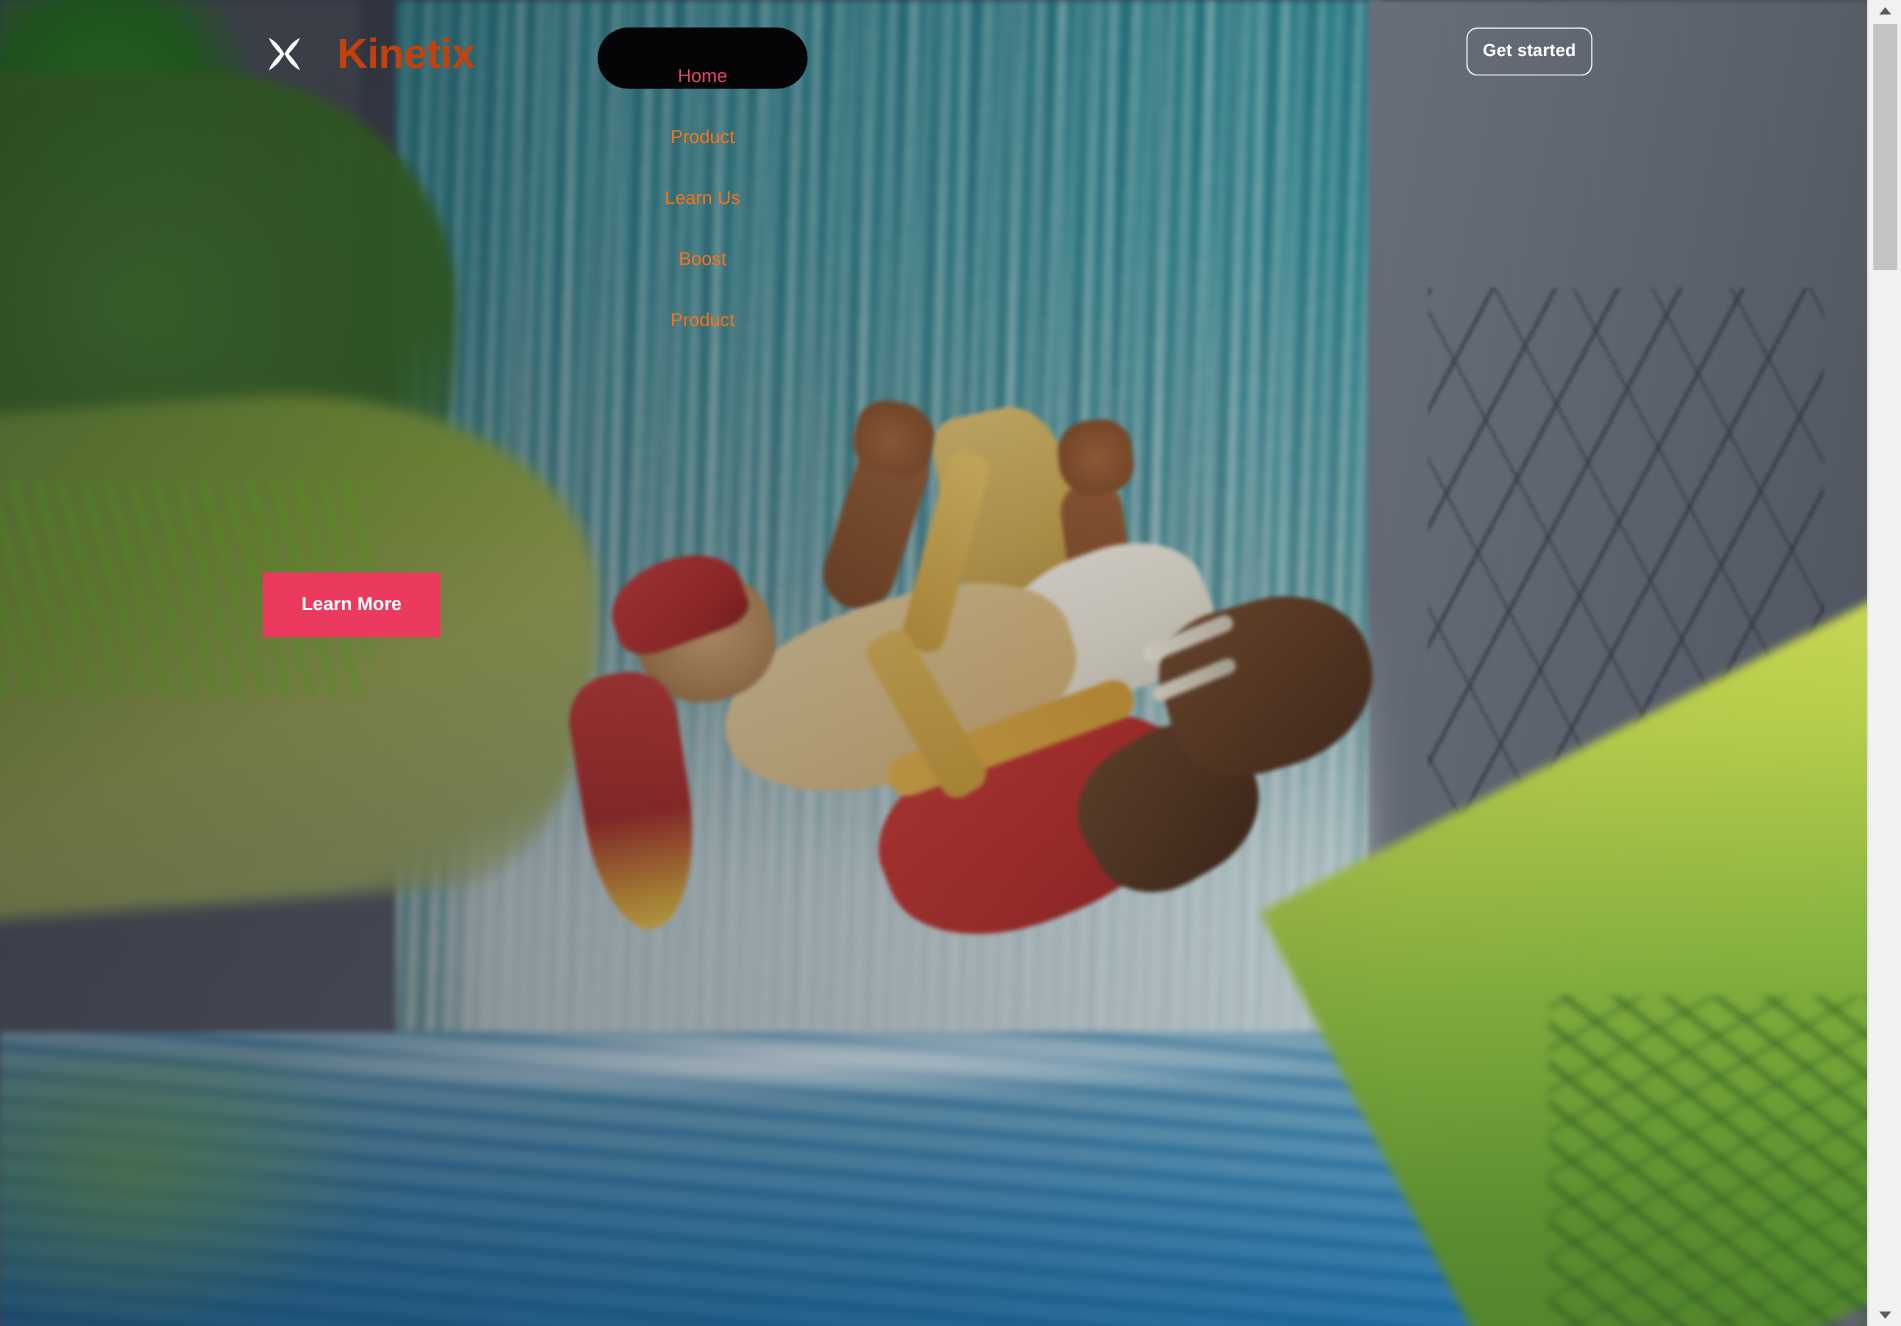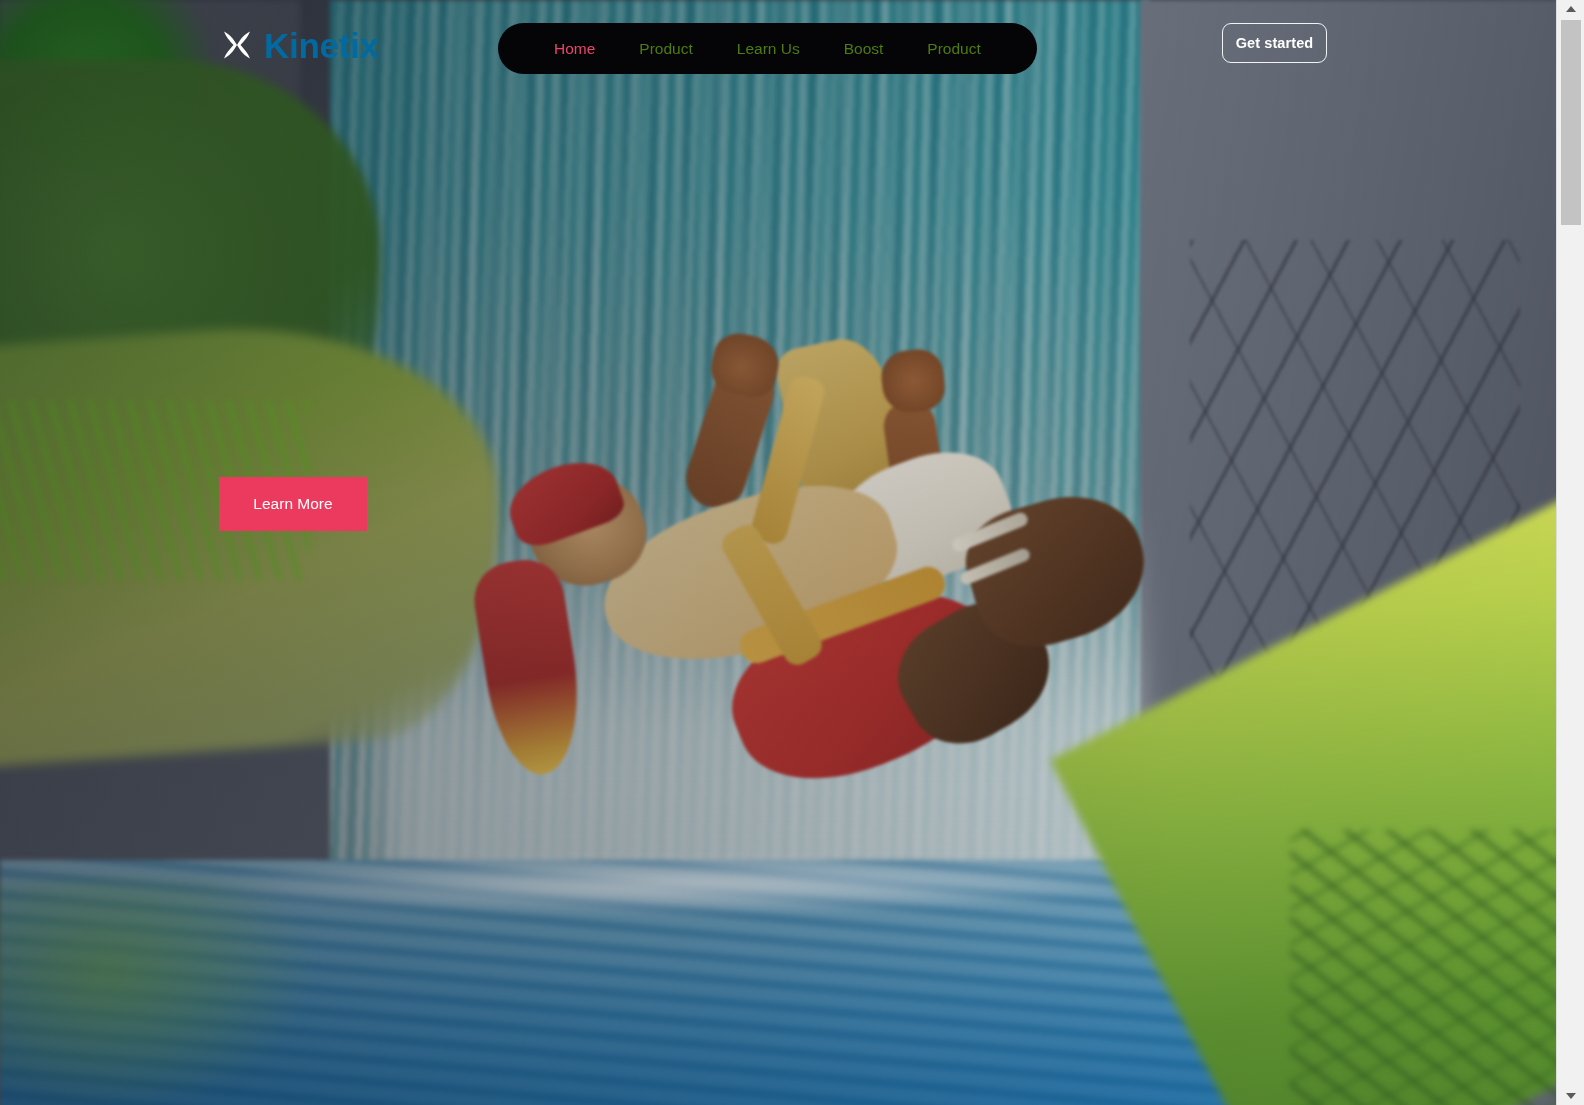--- a/index.html
+++ b/index.html
@@ -282,35 +282,37 @@
     position:absolute; left:0; top:0; width:1556px; height:96px;
     z-index:40;
   }
   #logo {
     position:absolute; left:219px; top:27px;
     display:flex; align-items:center; gap:9px;
     cursor:pointer;
   }
   #logo svg { display:block; }
   #logo-text {
-    color:#0369a1; font-size:35px; font-weight:700; letter-spacing:-.3px;
+    color:#c2410c; font-size:35px; font-weight:700; letter-spacing:-.3px;
     line-height:1;
+    margin-left:17px;
   }
 
   #navbar {
     position:absolute; left:498px; top:23px;
     height:51px;
     background:#050507;
     border-radius:26px;
     display:flex; align-items:center;
-    padding:0 34px;
+    padding:15px 34px;
     gap:0;
+    flex-direction:column;
   }
   .nav-item {
-    color:#4d7c0f;
+    color:#f97316;
     font-size:15.5px;
     font-weight:400;
     padding:0 22px;
     cursor:pointer;
     white-space:nowrap;
     display:flex; align-items:center; gap:9px;
     line-height:51px;
   }
   .nav-item.active { color:#e8456a; }
   .chev { display:inline-block; width:11px; height:11px; position:relative; top:-1px; }
@@ -348,21 +350,21 @@
     font-weight:700;
     line-height:1.72;
     max-width:730px;
     text-shadow:0 1px 7px rgba(0,0,0,.45);
   }
   #learn-more {
     margin-top:47px;
     width:148px; height:54px;
     background:#ec3a5e;
     border:none;
-    color:#fff; font-size:15.5px; font-weight:400;
+    color:#fff; font-size:15.5px; font-weight:700;
     display:flex; align-items:center; justify-content:center;
     cursor:pointer;
   }
 
   
   #scrollbar {
     position:absolute; right:0; top:0;
     width:28px; height:1105px;
     background:#f1f1f1;
     border-left:1px solid #dcdcdc;

